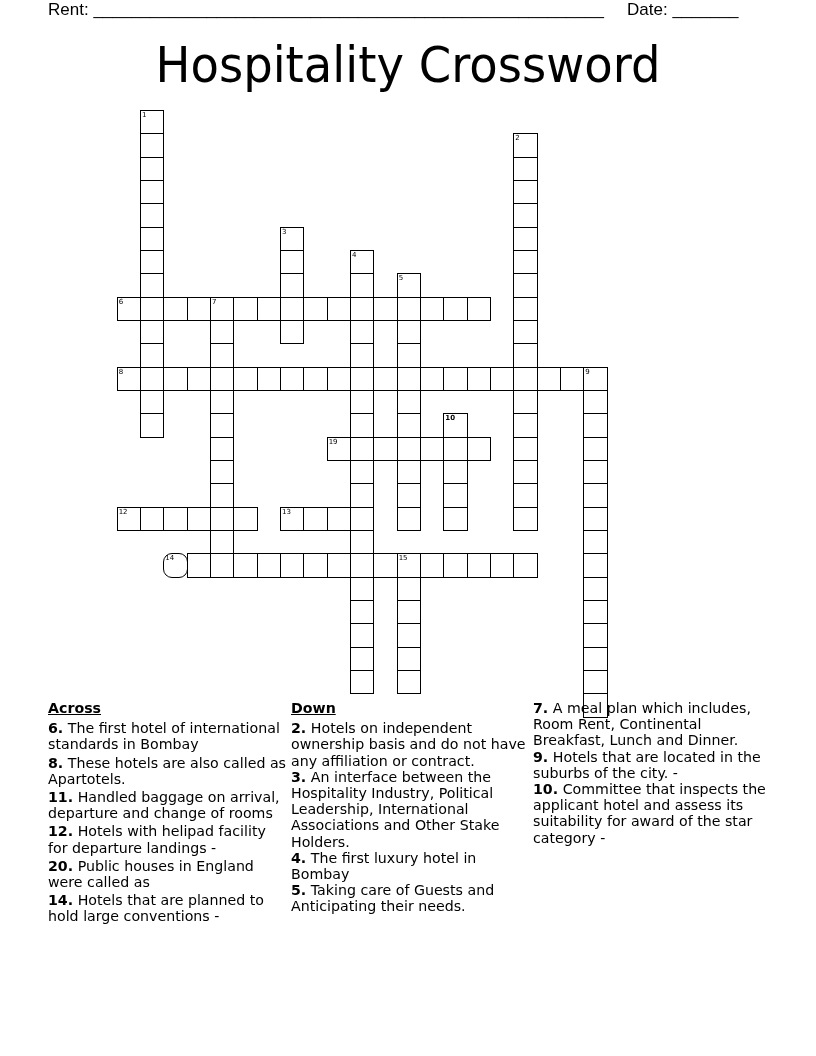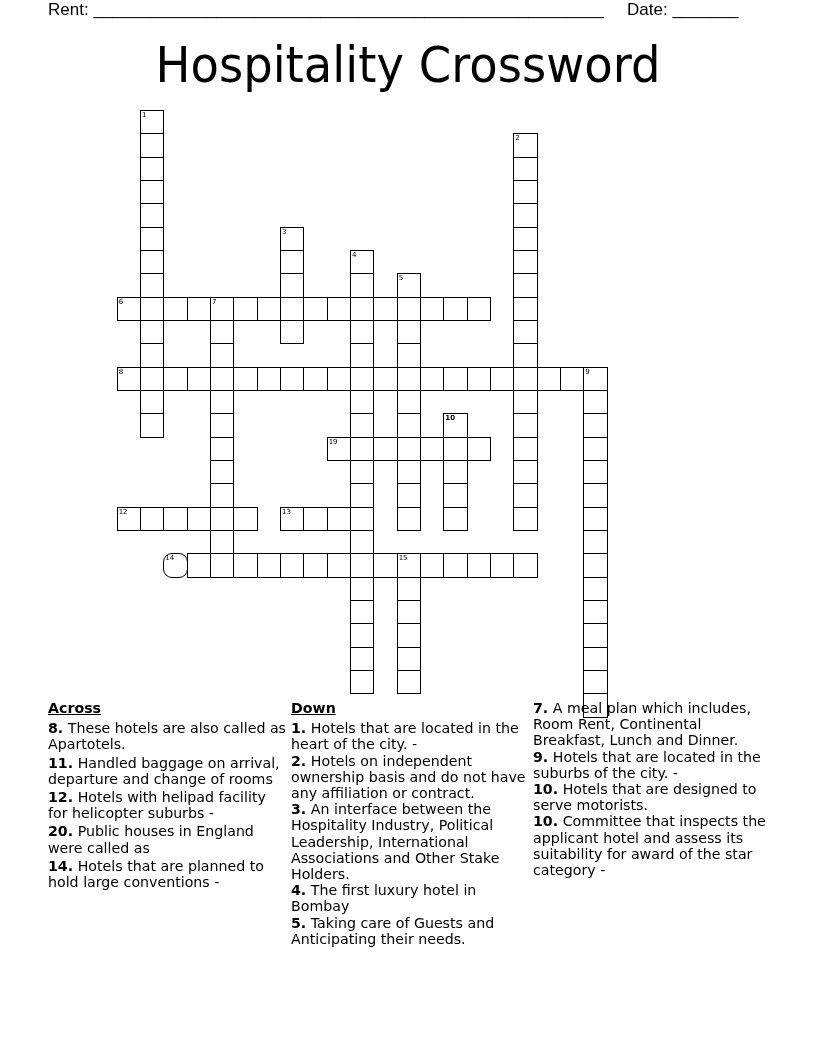--- a/index.html
+++ b/index.html
@@ -231,39 +231,38 @@
     <div class="cell" style="left: 396.63px; top: 576.6px;"></div>
     <div class="cell" style="left: 396.63px; top: 599.93px;"></div>
     <div class="cell" style="left: 396.63px; top: 623.26px;"></div>
     <div class="cell" style="left: 396.63px; top: 646.59px;"></div>
     <div class="cell" style="left: 396.63px; top: 669.92px;"></div>
   </div>
 
 <div class="clues col-across">
   <div class="clue-head">Across</div>
   <div id="across-list">
+      <div class="clue"><b>6.</b> <span>The first hotel of international standards in Bombay</span></div>
       <div class="clue"><b>8.</b> <span>These hotels are also called as Apartotels.</span></div>
       <div class="clue"><b>11.</b> <span>Handled baggage on arrival, departure and change of rooms</span></div>
-      <div class="clue"><b>12.</b> <span>Hotels with helipad facility for helicopter suburbs -</span></div>
+      <div class="clue"><b>12.</b> <span>Hotels with helipad facility for departure landings -</span></div>
       <div class="clue"><b>20.</b> <span>Public houses in England were called as</span></div>
       <div class="clue"><b>14.</b> <span>Hotels that are planned to hold large conventions -</span></div>
     </div>
 </div>
 
 <div class="clues col-down">
   <div class="clue-head">Down</div>
   <div id="down-list">
-      <div class="clue"><b>1.</b> <span>Hotels that are located in the heart of the city. -</span></div>
       <div class="clue"><b>2.</b> <span>Hotels on independent ownership basis and do not have any affiliation or contract.</span></div>
       <div class="clue"><b>3.</b> <span>An interface between the Hospitality Industry, Political Leadership, International Associations and Other Stake Holders.</span></div>
       <div class="clue"><b>4.</b> <span>The first luxury hotel in Bombay</span></div>
       <div class="clue"><b>5.</b> <span>Taking care of Guests and Anticipating their needs.</span></div>
     </div>
 </div>
 
 <div class="clues col-down2">
   <div id="down-list-2">
       <div class="clue"><b>7.</b> <span>A meal plan which includes, Room Rent, Continental Breakfast, Lunch and Dinner.</span></div>
       <div class="clue"><b>9.</b> <span>Hotels that are located in the suburbs of the city. -</span></div>
-      <div class="clue"><b>10.</b> <span>Hotels that are designed to serve motorists.</span></div>
       <div class="clue"><b>10.</b> <span>Committee that inspects the applicant hotel and assess its suitability for award of the star category -</span></div>
     </div>
 </div>
 
 </body></html>

